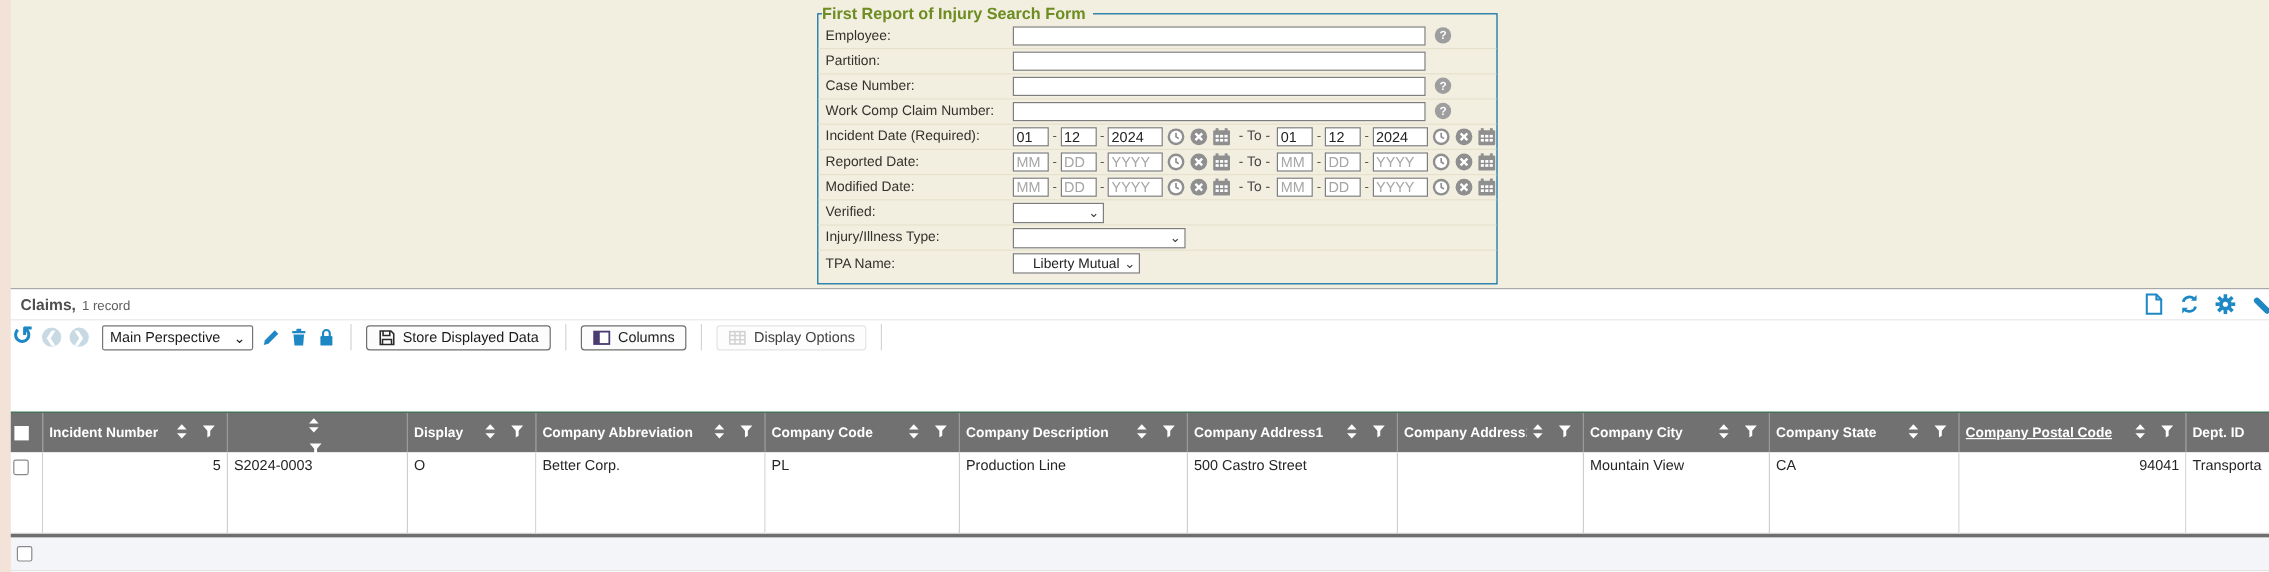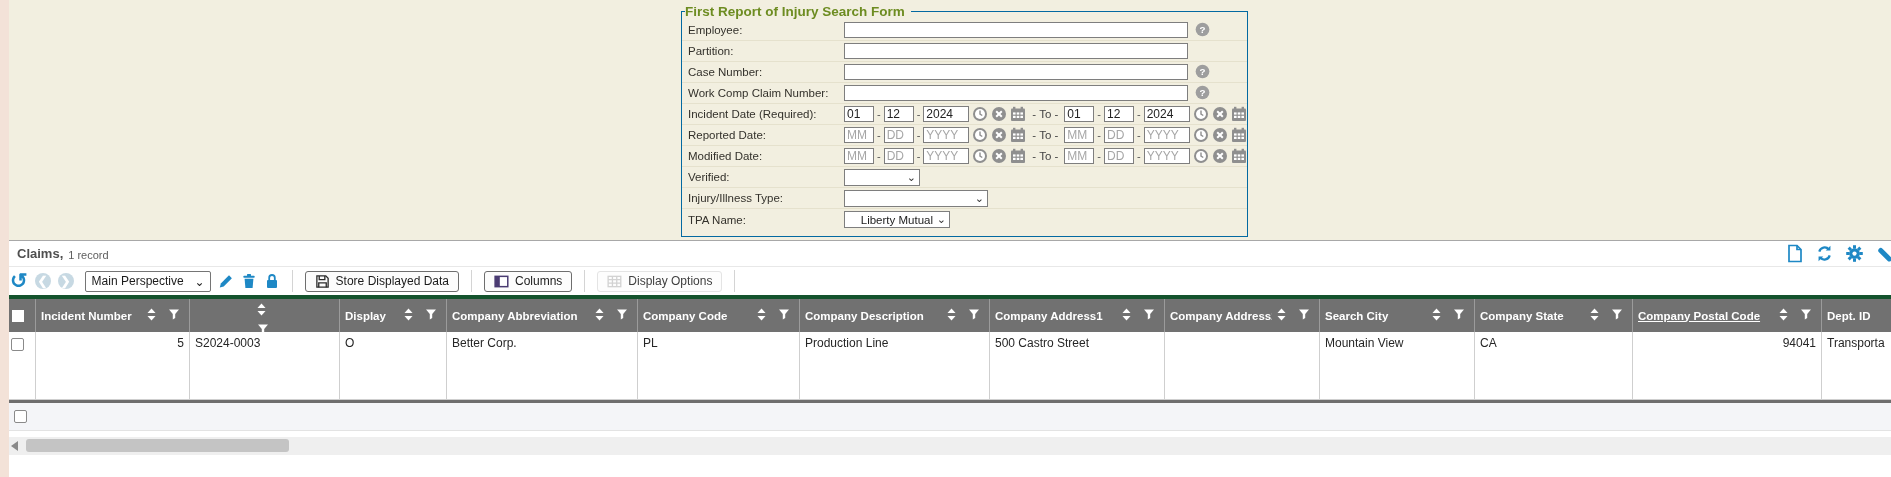--- a/index.html
+++ b/index.html
@@ -45,21 +45,21 @@
   .persp { position:relative; height:21px; min-width:126px; border:1px solid #757575; border-radius:2px; background:#fff;
     display:inline-flex; align-items:center; font-size:12px; color:#1b1b1b; padding:0 20px 0 6px; margin-left:4px; cursor:pointer; }
   .persp .arr { position:absolute; right:5px; top:3px; font-size:12px; color:#222; }
   .tb-ic { display:inline-flex; width:16px; height:16px; cursor:pointer; }
   .tb-sep { width:1px; height:22px; background:#D4D4D4; margin:0 5px; }
   .tb-btn { display:inline-flex; align-items:center; gap:6px; height:21px; border:1px solid #6E6E6E; border-radius:3px;
     background:#FCFCFC; font-size:12px; color:#1b1b1b; padding:0 9px; cursor:pointer; }
   .tb-btn.disabled { border-color:#E4E4E4; color:#404040; background:#FDFDFD; cursor:default; }
 
   
-  .grid { width:1891px; overflow:hidden; border-top:4px solid #14532d; }
+  .grid { width:1891px; overflow:hidden; border-top:1px solid #14532d;margin-top:48px; }
   .thead { display:flex; width:1970px; }
   .th { height:33px; background:#717171; color:#fff; display:flex; align-items:center; gap:4px;
     padding:0 5px; border-right:1px solid #9B9B9B; font-size:11.5px; font-weight:bold; flex:none; }
   .th .tl { flex:1; white-space:nowrap; overflow:hidden; }
   .th.cbx { justify-content:center; }
   .hd-check { width:12px; height:12px; background:#fff; }
   .trow { display:flex; width:1970px; }
   .td { height:68px; background:#fff; border-right:1px solid #CFCFCF; border-bottom:1px solid #CFCFCF;
     padding:4px 5px; font-size:12px; color:#262626; flex:none; white-space:nowrap; overflow:hidden; }
   .td.right { text-align:right; }
@@ -598,21 +598,21 @@
               <path d="M0.5 8L4.5 12.5 8.5 8z" fill="#fff"></path>
             </svg>
           </span>
           <span class="icn">
             <svg width="12" height="12" viewBox="0 0 14 14">
               <path d="M1.2 1.8h11.6L8.4 7v4.8l-2.8 1.7V7z" fill="#fff"></path>
             </svg>
           </span>
         </div>
         <div class="th" style="width: 155px;">
-          <span class="tl">Search City</span>
+          <span class="tl">Company City</span>
           <span class="icn">
             <svg width="9" height="13" viewBox="0 0 9 13">
               <path d="M0.5 5L4.5 0.5 8.5 5z" fill="#fff"></path>
               <path d="M0.5 8L4.5 12.5 8.5 8z" fill="#fff"></path>
             </svg>
           </span>
           <span class="icn">
             <svg width="12" height="12" viewBox="0 0 14 14">
               <path d="M1.2 1.8h11.6L8.4 7v4.8l-2.8 1.7V7z" fill="#fff"></path>
             </svg>

